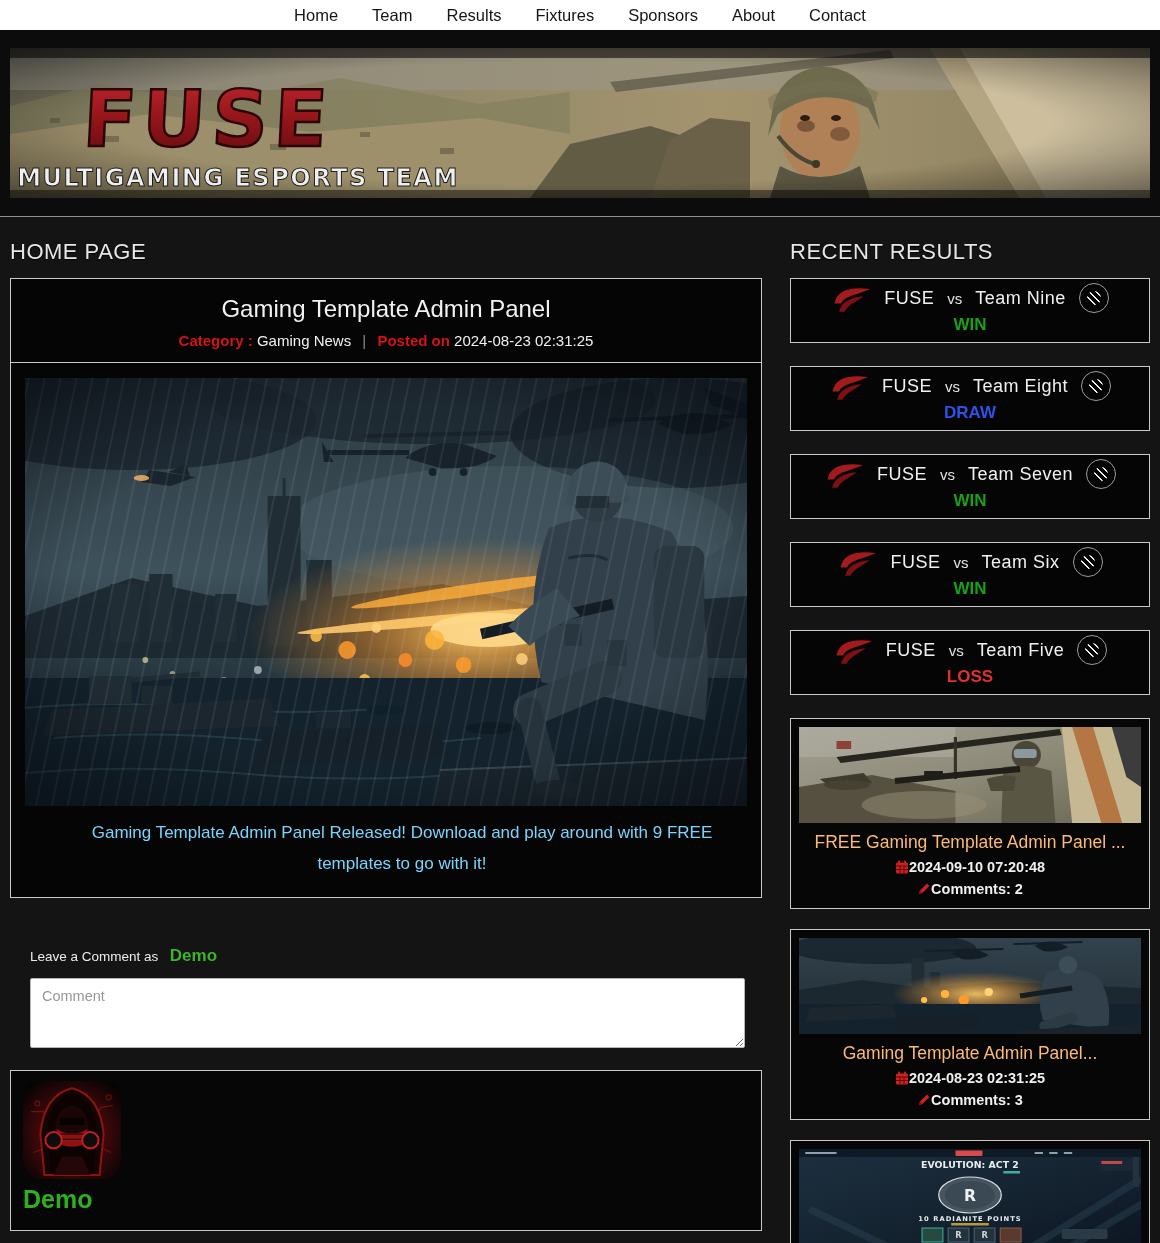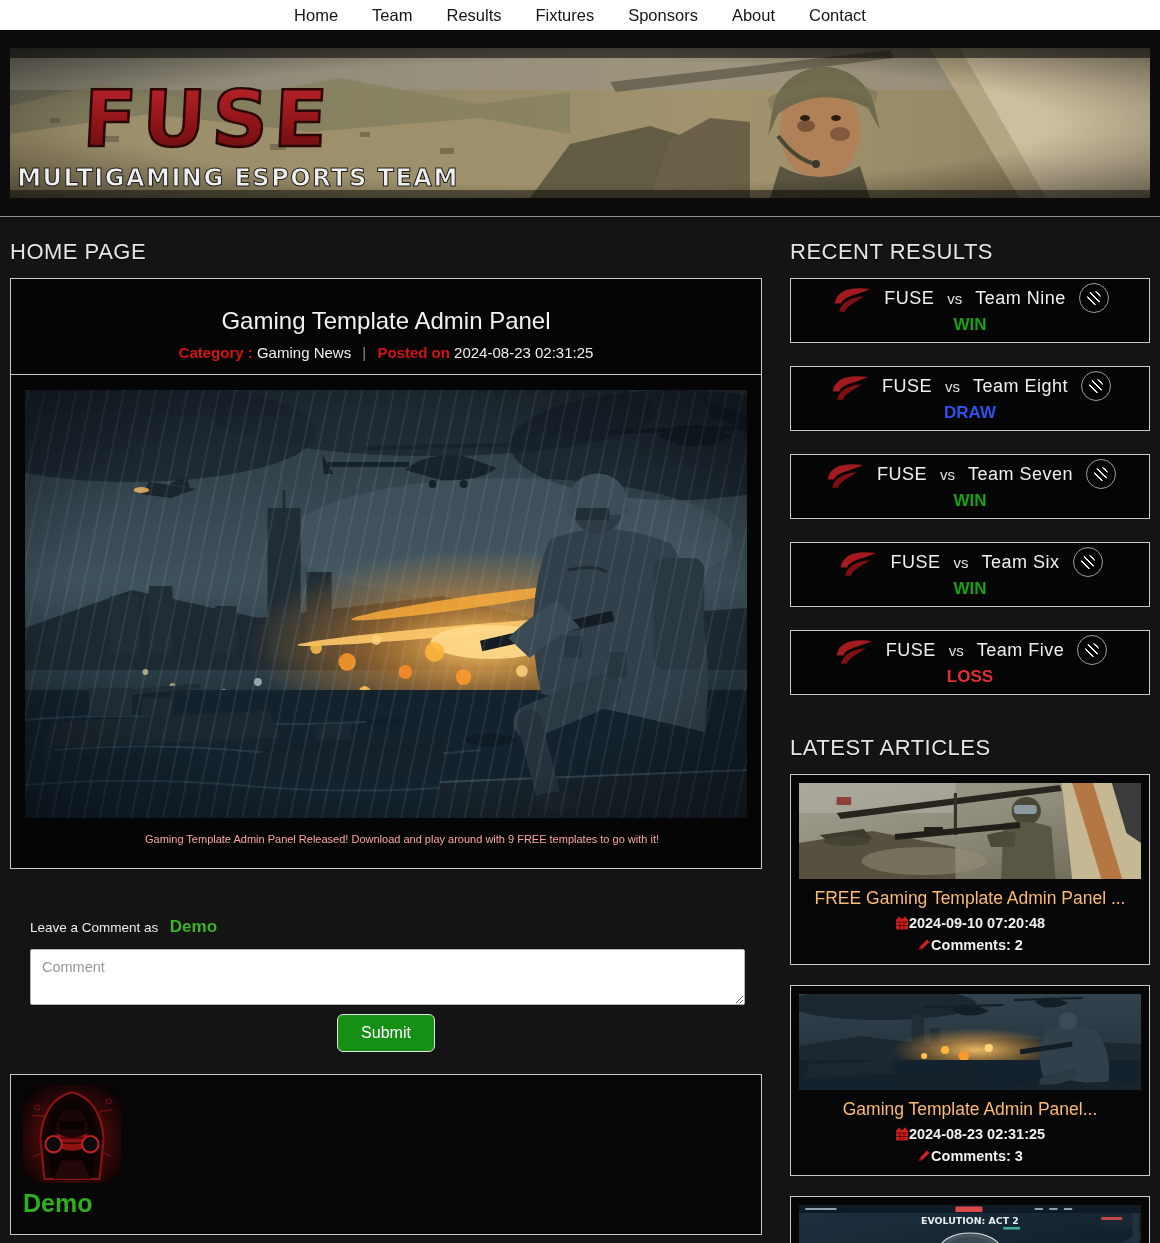--- a/index.html
+++ b/index.html
@@ -17,34 +17,34 @@
 
   
   .content { display:flex; gap:28px; padding:0 10px; margin-top:22px; }
   .col-left { width:752px; flex:0 0 752px; }
   .col-right { width:360px; flex:0 0 360px; }
 
   .section-title { color:#e6e6e6; font-size:22px; font-weight:500; letter-spacing:.5px; margin-bottom:13px; text-shadow:0 1px 1px #000; }
 
   
   .article-box { border:1px solid #c9c9c9; background:#050505; }
-  .article-header { text-align:center; padding:28px 10px 13px; border-bottom:1px solid #c9c9c9; }
+  .article-header { text-align:center; padding:16px 10px 13px; border-bottom:1px solid #c9c9c9; }
   .article-title { color:#f2f2f2; font-size:24px; font-weight:500; margin-bottom:9px; }
   .article-meta { font-size:15px; color:#f0f0f0; }
   .meta-label { color:#d21414; font-weight:bold; }
   .meta-sep { color:#8a8a8a; margin:0 7px; }
   .article-image-wrap { padding:15px 14px 6px; }
   .article-image-wrap svg { display:block; width:100%; height:428px; }
-  .article-body { color:#fca5a5; font-size:11px; line-height:1.8; text-align:center; padding:6px 28px 18px;margin-left:32px; }
+  .article-body { color:#7dd3fc; font-size:17px; line-height:1.8; text-align:center; padding:6px 28px 18px;margin-left:32px; }
 
   
   .comment-form { margin-top:48px; padding:0 20px; }
   .cf-label { color:#ececec; font-size:13.5px; }
   .cf-user { color:#3cb32a; font-size:17px; font-weight:bold; margin-left:7px; }
-  .cf-textarea { display:block; width:715px; height:56px; margin-top:12px; background:#ffffff; border:1px solid #b5b5b5; border-radius:2px; padding:9px 11px; font-size:14.5px; color:#333; font-family:"Liberation Sans", sans-serif; resize:vertical; }
+  .cf-textarea { display:block; width:715px; height:70px; margin-top:12px; background:#ffffff; border:1px solid #b5b5b5; border-radius:2px; padding:9px 11px; font-size:14.5px; color:#333; font-family:"Liberation Sans", sans-serif; resize:vertical; }
   .cf-textarea::placeholder { color:#979797; }
   .cf-submit-row { text-align:center; margin-top:9px; }
   .cf-submit { background:#159015; color:#fff; font-size:16px; padding:9px 23px; border:1px solid #e5e5e5; border-radius:6px; cursor:pointer; font-family:"Liberation Sans", sans-serif; }
 
   
   .comment-card { margin-top:22px; border:1px solid #c9c9c9; background:#060606; padding:10px 12px 16px; }
   .comment-avatar { width:98px; height:98px; border-radius:18px; overflow:hidden; }
   .comment-avatar svg { display:block; }
   .comment-author { color:#2fae1f; font-size:25px; font-weight:bold; margin-top:6px; }
 
@@ -267,23 +267,20 @@
 
       <div class="article-body">Gaming Template Admin Panel Released! Download and play around with 9 FREE templates to go with it!</div>
     </div>
 
     <div class="comment-form">
       <div>
         <span class="cf-label">Leave a Comment as</span>
         <span class="cf-user">Demo</span>
       </div>
       <textarea class="cf-textarea" placeholder="Comment" style=""></textarea>
-      <div class="cf-submit-row">
-        <button class="cf-submit">Submit</button>
-      </div>
     </div>
 
     <div class="comment-card">
       <div class="comment-avatar">
         <svg viewBox="0 0 96 96" width="98" height="98">
           <defs>
             <radialGradient id="avGlow" cx=".5" cy=".55" r=".65">
               <stop offset="0" stop-color="#8a1010" stop-opacity=".9"></stop>
                 <stop offset="1" stop-color="#8a1010" stop-opacity="0"></stop>
             </radialGradient>
@@ -390,21 +387,20 @@
         <span class="result-team">FUSE</span>
         <span class="result-vs">vs</span>
         <span class="result-team">Team Five</span>
         <span class="hatch-circle">
             <span></span>
           </span>
       </div>
       <div class="result-label" style="color: rgb(224, 48, 48);">LOSS</div>
     </div>
 
-    <div class="section-title articles-title">LATEST ARTICLES</div>
 
     <div class="news-card">
       <svg class="thumb" viewBox="0 0 328 96" preserveAspectRatio="none">
         <defs>
           <linearGradient id="t1" x1="0" y1="0" x2="1" y2="1">
             <stop offset="0" stop-color="#a3a094"></stop>
               <stop offset=".5" stop-color="#8d8a78"></stop>
               <stop offset="1" stop-color="#6b6754"></stop>
           </linearGradient>
         </defs>

